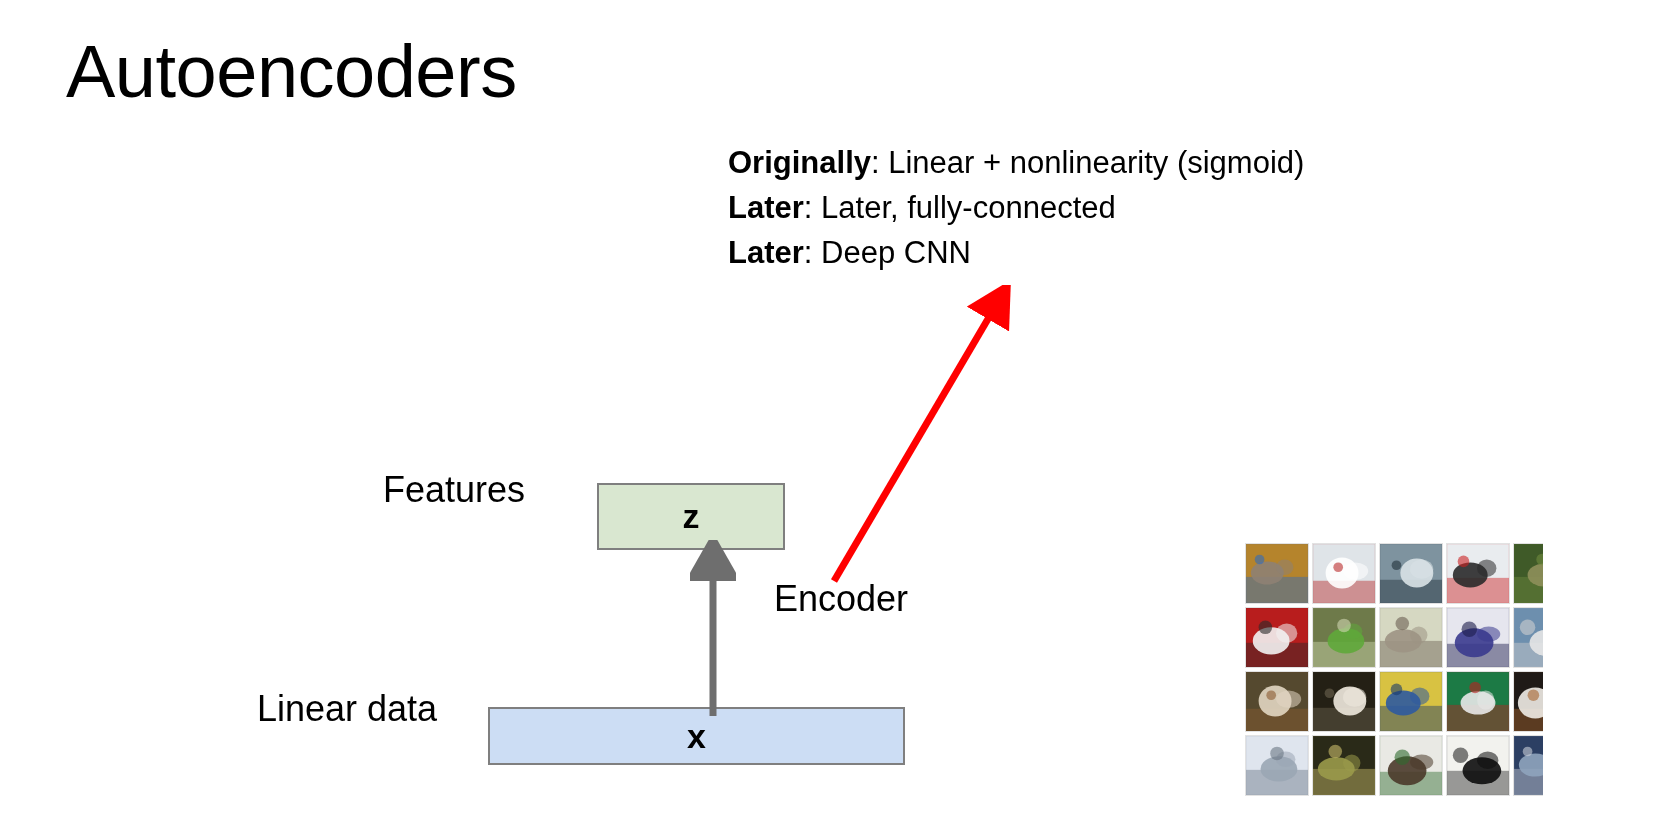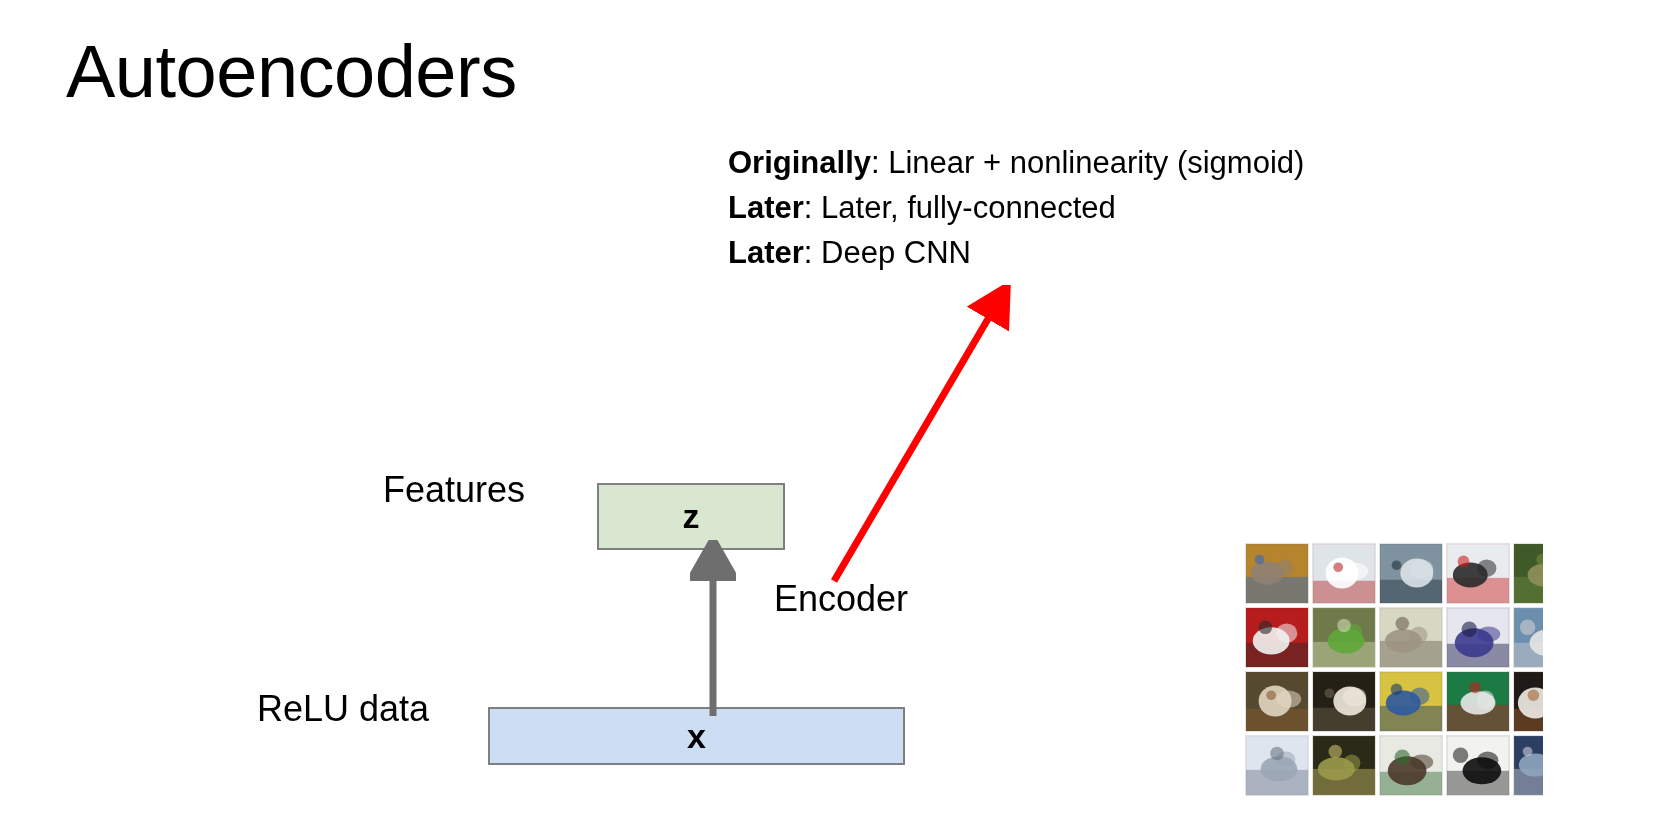--- a/index.html
+++ b/index.html
@@ -143,21 +143,21 @@
       <span class="note-label">Later</span><span class="note-text">: </span><span class="note-text">Deep CNN</span>
     </span>
   </div>
 
   <div class="diagram-label" id="features-label">Features</div>
 
   <div class="node-box" id="features-box">
     <span>z</span>
   </div>
 
-  <div class="diagram-label" id="input-label">ReLU data</div>
+  <div class="diagram-label" id="input-label">Linear data</div>
 
   <div class="node-box" id="input-box">
     <span>x</span>
   </div>
 
   <svg id="gray-arrow" viewBox="0 0 46 180">
     <defs>
       <marker id="gray-head" markerWidth="8" markerHeight="8" refX="2.2" refY="4" orient="auto">
         <path d="M0,0 L7,4 L0,8 z" fill="#6e6e6e"></path>
       </marker>

